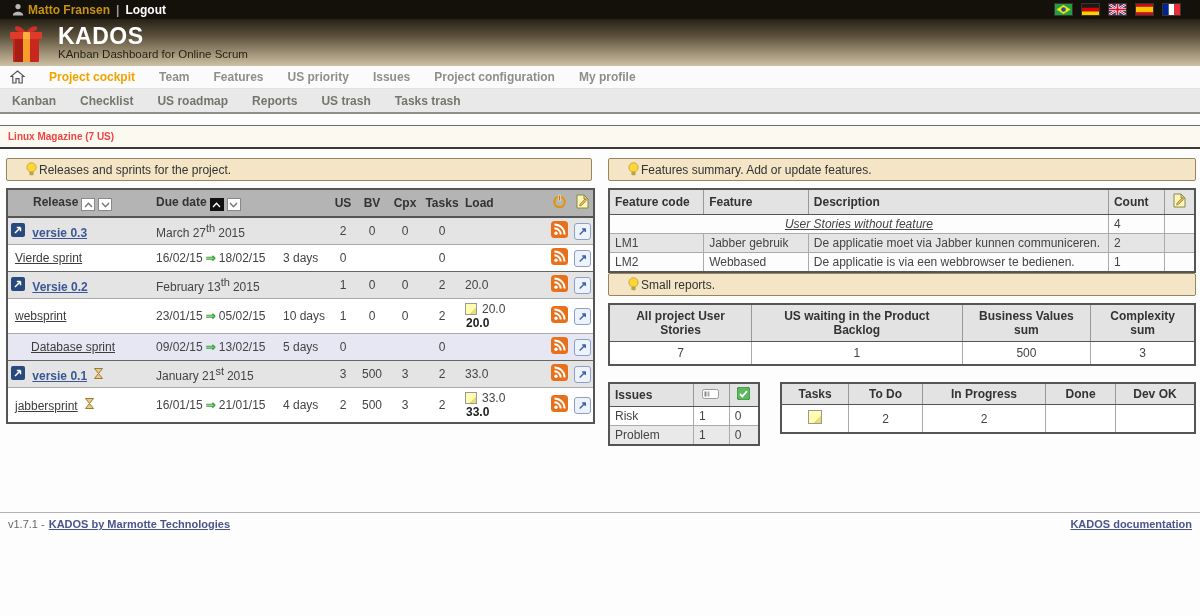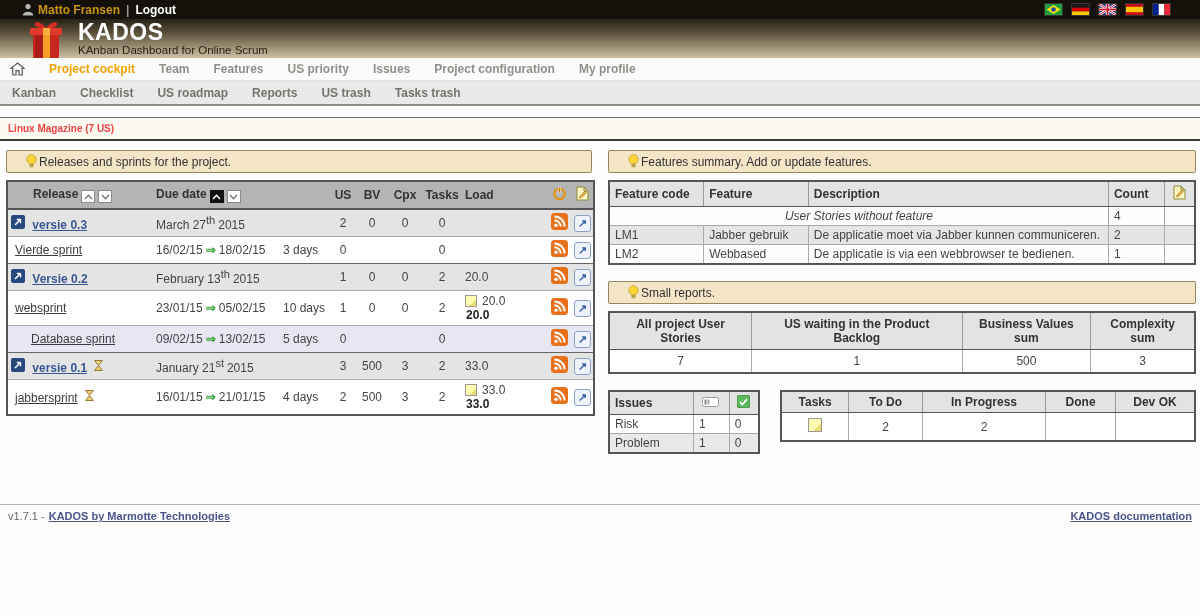--- a/index.html
+++ b/index.html
@@ -1,27 +1,27 @@
 <!DOCTYPE html>
 <html><head>
 <meta charset="utf-8">
 <style>
   * { box-sizing: border-box; margin: 0; padding: 0; }
   html,body { width:1200px; height:616px; background:#fdfdfd; font-family:"Liberation Sans",sans-serif; font-size:12px; color:#444; }
 
   
-  .topbar { height:19px; background:#14110b; display:flex; align-items:center; padding:0 22px; }
+  .topbar { height:19px; background:#14110b; display:flex; align-items:center; padding:0 12px; }
   .topbar .user { color:#c79312; font-weight:bold; margin-left:4px; }
   .topbar .sep { color:#999; margin:0 6px; font-weight:bold; }
   .topbar .logout { color:#fff; font-weight:bold; text-decoration:none; cursor:pointer; }
   .topbar .flags { margin-left:auto; display:flex; gap:10px; align-items:center; padding-right:8px; }
   .flag { width:17px; height:11px; display:inline-block; cursor:pointer; box-shadow:0 0 0 1px rgba(255,255,255,.15); }
 
   
-  .header { height:39px; background:linear-gradient(#272217,#5a4f3a 35%,#a2957a 75%,#cdc1a5); display:flex; align-items:center; padding-left:26px; position:relative; }
+  .header { height:47px; background:linear-gradient(#272217,#5a4f3a 35%,#a2957a 75%,#cdc1a5); display:flex; align-items:center; padding-left:6px; position:relative; }
   .logo { width:40px; height:42px; margin-right:12px; margin-top:2px; }
   .header .title { color:#fff; font-size:23px; font-weight:bold; line-height:22px; letter-spacing:.5px; }
   .header .subtitle { color:#2a2315; font-size:11.5px; margin-top:1px; }
 
   
   .nav1 { height:23px; background:#fbfbfb; display:flex; align-items:center; gap:24px; padding:0 10px; border-bottom:1px solid #e2e2e2; }
   .nav1 .home { display:flex; align-items:center; cursor:pointer; }
   .nav-item { color:#8f8f8a; font-weight:bold; text-decoration:none; cursor:pointer; white-space:nowrap; }
   .nav-item.active { color:#f0a400; }
   .nav2 { height:25px; background:#e9e9e9; display:flex; align-items:center; gap:24px; padding:0 12px; border-bottom:2px solid #8e8e85; }
@@ -64,21 +64,21 @@
   .sortbox.active { background:#111; border-color:#111; }
   .loadcell .top { display:flex; align-items:center; gap:5px; }
   .loadcell .total { font-weight:bold; color:#222; margin-left:1px; }
   .sticky { display:inline-block; width:12px; height:12px; background:linear-gradient(135deg,#fffbb0 70%,#e8dd70 70%); border:1px solid #999; flex:none; }
   .iconbtn { display:inline-block; cursor:pointer; line-height:0; }
   .extbtn { display:inline-block; width:17px; height:17px; background:#eef2fa; border:1px solid #8aa0c8; border-radius:3px; text-align:center; line-height:15px; color:#3a62a8; font-weight:bold; font-size:11px; cursor:pointer; }
 
   
   .feat-table td { white-space:nowrap; }
   .feat-table tr.shade { background:#e5e5e5; }
-  .feat-table .nofeat { font-style:italic; text-align:center; color:#444; }
+  .feat-table .nofeat { font-style:italic; text-align:center; color:#444;text-decoration:underline; }
   .count-col { text-align:left; }
 
   
   .sr-table { margin-top:7px; }
   .sr-table th { text-align:center; padding:4px 10px; }
   .sr-table td { text-align:center; padding:4px; background:#fff; }
 
   
   .bottom-row { display:flex; gap:20px; margin-top:16px; align-items:flex-start; }
   .issues-table { width:152px; flex:none; }
@@ -453,21 +453,21 @@
       <tr>
         <td>LM2</td>
         <td>Webbased</td>
         <td>De applicatie is via een webbrowser te bedienen.</td>
         <td class="count-col">1</td>
         <td></td>
       </tr>
     </tbody>
       </table>
 
-    <div class="hint" style="margin-top:16px">
+    <div class="hint" style="margin-top:0">
       <svg width="13" height="15" viewBox="0 0 13 15">
           <circle cx="6.5" cy="5.4" r="4.6" fill="#ffd633" stroke="#c9a93e"></circle>
           <rect x="4.4" y="9.8" width="4.2" height="3.4" rx="1" fill="#b9a44a"></rect>
         </svg>
       <span>Small reports.</span>
     </div>
 
     <table class="tbl sr-table">
       <colgroup>
           <col style="width:142px">

